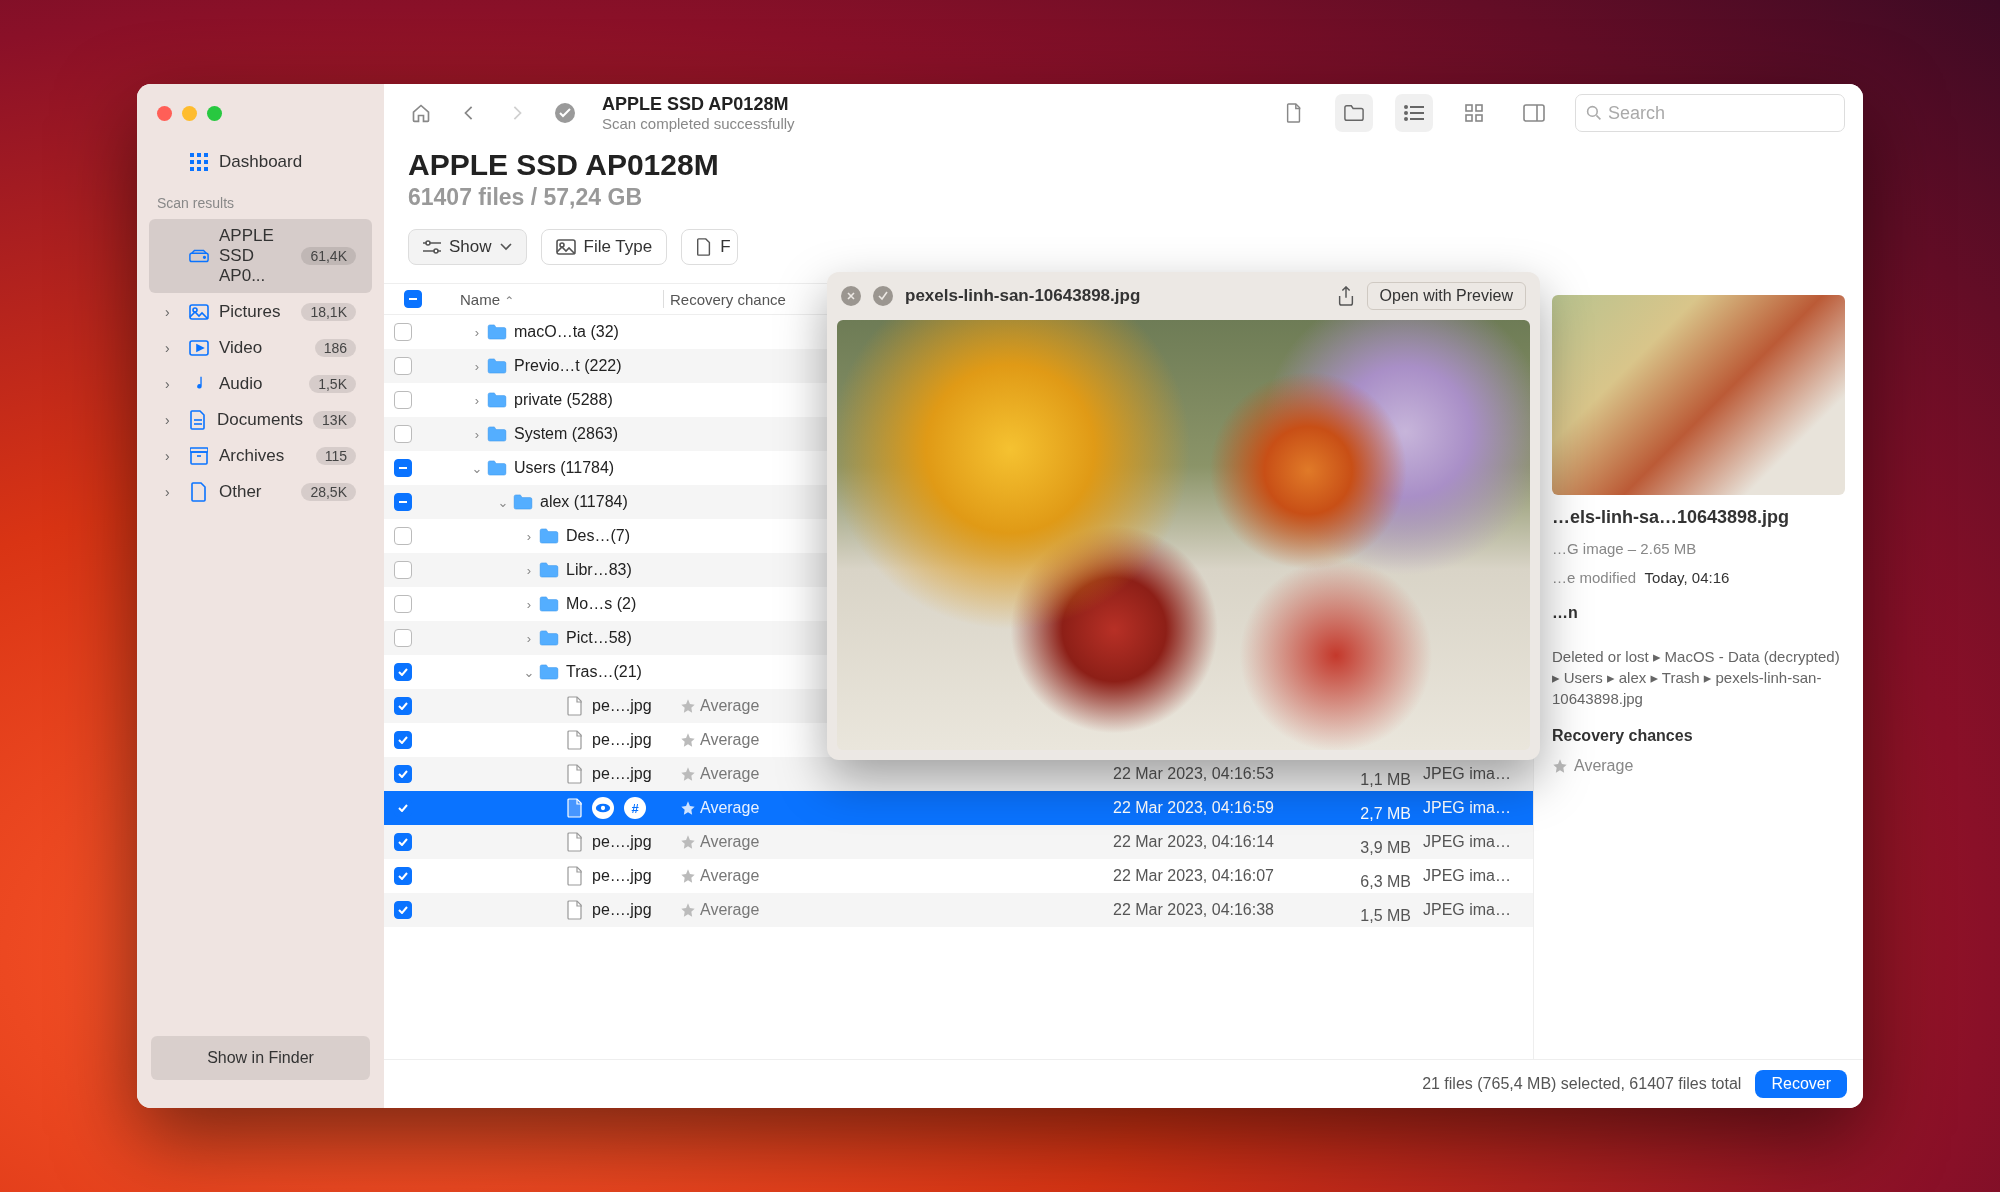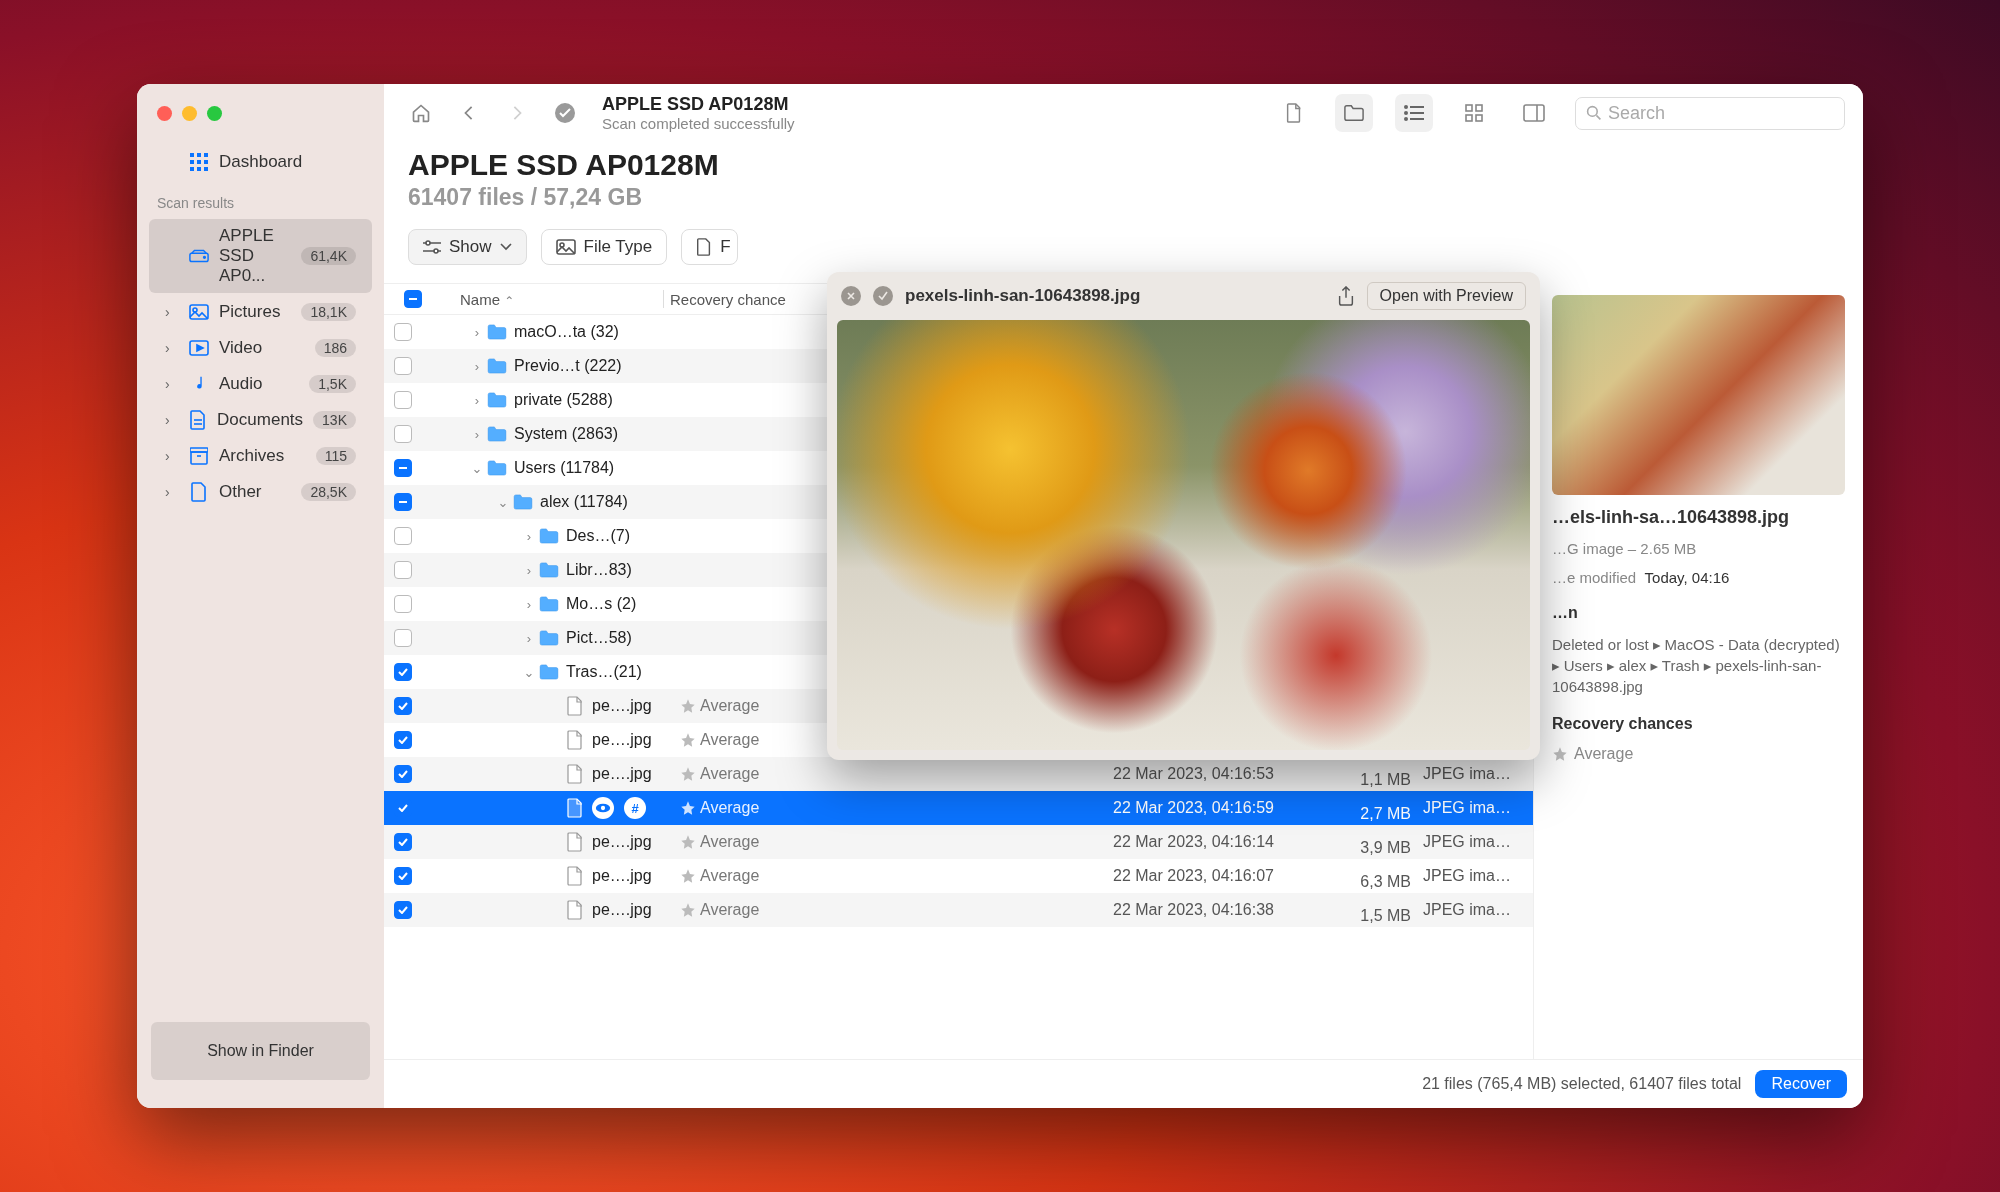--- a/index.html
+++ b/index.html
@@ -33,39 +33,39 @@
   border-radius: 6px; color: #333;
   cursor: default;
 }
 .side-item.active { background: rgba(0,0,0,0.10); }
 .side-item .chev { width: 14px; color: #666; font-size: 14px; }
 .side-item .icn { width: 20px; height: 20px; display: flex; align-items: center; justify-content: center; color: #0a73ff; }
 .side-item .lbl { flex: 1; font-size: 17px; }
 .side-item .cnt { background: rgba(0,0,0,0.10); border-radius: 10px; padding: 1px 9px; font-size: 14px; color: #444; }
 .side-header { font-size: 14px; color: #888; padding: 14px 20px 6px 20px; }
 .show-finder {
-  margin: auto 14px 14px 14px; padding: 20px 0;
+  margin: auto 14px 14px 14px; padding: 13px 0;
   background: rgba(0,0,0,0.09); border-radius: 6px;
   text-align: center; font-size: 16px; color: #333;
 }
 .main { flex: 1; display: flex; flex-direction: column; background: #fff; }
 .toolbar {
   display: flex; align-items: center; gap: 10px;
   padding: 10px 18px 2px 18px;
 }
 .tbtn {
   width: 38px; height: 38px; border-radius: 7px;
   display: flex; align-items: center; justify-content: center;
   color: #666; cursor: pointer;
 }
 .tbtn.act { background: rgba(0,0,0,0.06); }
 .title-block { flex: 1; margin-left: 8px; }
 .title-block .t1 { font-weight: 600; font-size: 18px; color: #222; }
 .title-block .t2 { font-size: 15px; color: #888; }
-.tool-right { display: flex; gap: 22px; align-items: center; }
+.tool-right { display: flex; gap: 22px; }
 .search-box {
   display: flex; align-items: center; gap: 6px;
   border: 1px solid #ddd; border-radius: 7px;
   padding: 5px 10px; width: 270px; color: #aaa;
 }
 .headline { padding: 14px 24px 0 24px; }
 .headline .h1 { font-size: 30px; font-weight: 700; color: #222; }
 .headline .h2 { font-size: 23px; font-weight: 600; color: #999; margin-top: 2px; }
 .filter-bar { display: flex; gap: 14px; padding: 18px 24px; align-items: center; }
 .fbtn {
@@ -123,21 +123,21 @@
   display: flex; flex-direction: column; gap: 12px;
 }
 .details .thumb {
   width: 100%; height: 200px; border-radius: 6px;
   background: linear-gradient(135deg,#b8c38f 0%, #d9c58a 30%, #bb5a36 55%, #e8e3da 80%);
   position: relative; overflow: hidden;
 }
 .details .fname { font-weight: 600; font-size: 18px; }
 .details .meta { color: #888; font-size: 15px; }
 .details .sect-h { font-weight: 600; margin-top: 6px; }
-.details .path { color: #666; font-size: 15px; line-height: 1.4; }
+.details .path { color: #666; font-size: 15px; line-height: 1.4; margin-top: 12px; }
 .status-bar {
   display: flex; align-items: center; justify-content: flex-end;
   gap: 14px; padding: 10px 16px; border-top: 1px solid #eee;
   font-size: 16px; color: #555;
 }
 .recover-btn {
   background: #0a73ff; color: #fff; border-radius: 8px;
   padding: 5px 16px; font-size: 16px;
 }
 .preview-pop {

